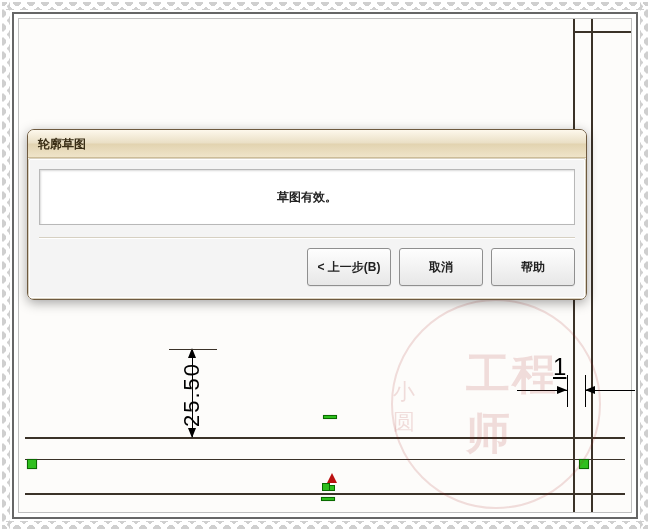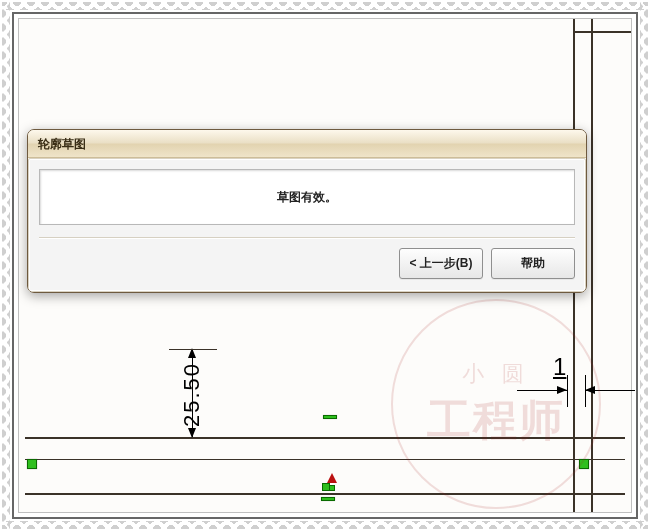--- a/index.html
+++ b/index.html
@@ -50,21 +50,21 @@
   
   .watermark {
     position: absolute;
     right: 30px;
     top: 280px;
     width: 210px;
     height: 210px;
     border-radius: 50%;
     border: 2px solid rgba(160,30,30,0.14);
     display: flex;
-    flex-direction: column;
+    flex-direction: row;
     align-items: center;
     justify-content: center;
     color: rgba(160,30,30,0.14);
     font-family: "KaiTi", "STKaiti", serif;
     pointer-events: none;
     user-select: none;
     gap: 8px;
   }
   .watermark .wm-top { font-size: 22px; letter-spacing: 6px; margin-bottom: -6px; }
   .watermark .wm-main { font-size: 44px; letter-spacing: 2px; font-weight: 600; }
@@ -169,21 +169,21 @@
     display:flex; align-items:center; justify-content:center;
     color:#222;
     font-size:12px;
   }
   .sep {
     height:1px; background:#d6d0c2; margin:12px 0 10px 0;
     box-shadow:0 1px 0 #fff;
   }
   .btn-row { display:flex; gap:8px; justify-content:flex-end; }
   .btn {
-    min-width:84px; height:31px;
+    min-width:84px; height:38px;
     border:1px solid #8f8f8f;
     border-radius:3px;
     background:linear-gradient(#fefefe,#e7e7e7);
     font-size:12px; color:#222;
     display:flex; align-items:center; justify-content:center;
     box-shadow:0 1px 0 rgba(0,0,0,.05);
     cursor:pointer;
     user-select:none;
   }
   .btn.default {
@@ -240,20 +240,21 @@
         <div class="wm-main">工程师</div>
       </div>
 
       <div class="dialog">
         <div class="dialog-title">轮廓草图</div>
         <div class="dialog-body">
           <div class="msg-well">草图有效。</div>
           <div class="sep"></div>
           <div class="btn-row">
             <div class="btn">&lt; 上一步(B)</div>
+            <div class="btn">取消</div>
             <div class="btn">帮助</div>
           </div>
         </div>
       </div>
 
     </div>
   </div>
 </div>
 
 </body></html>

